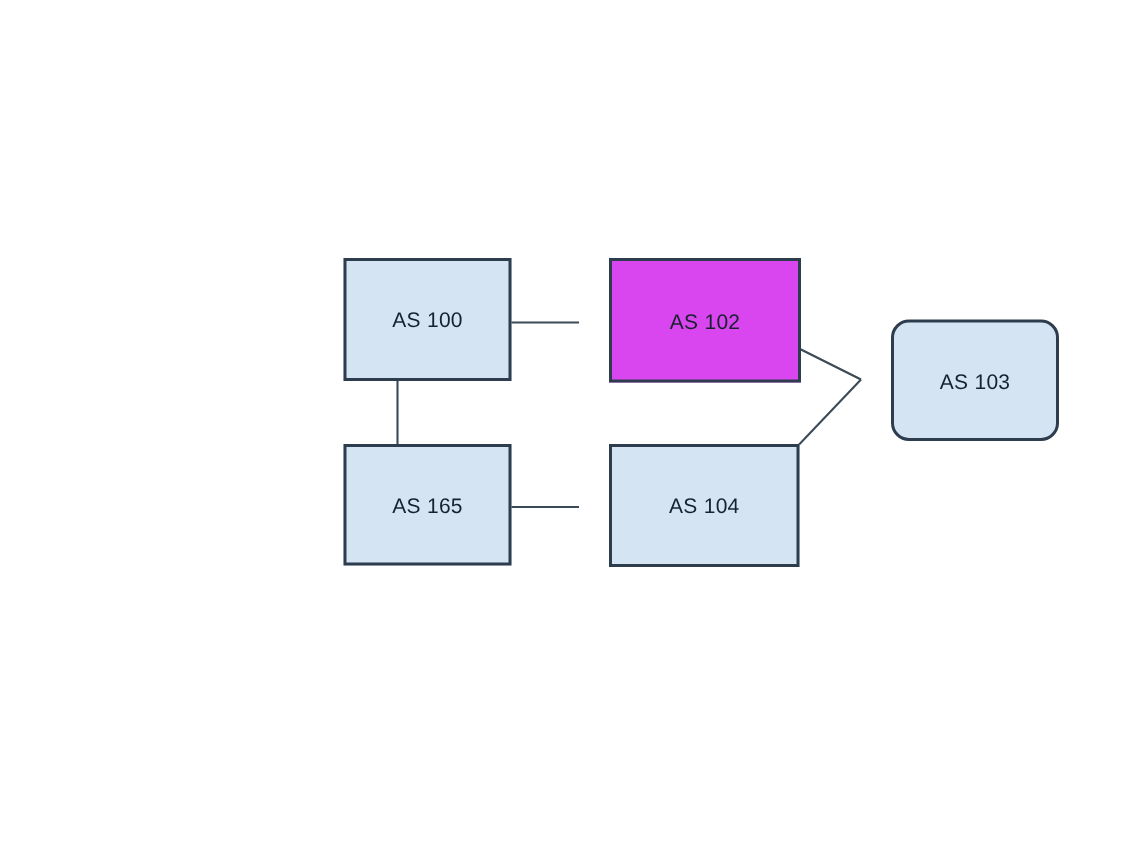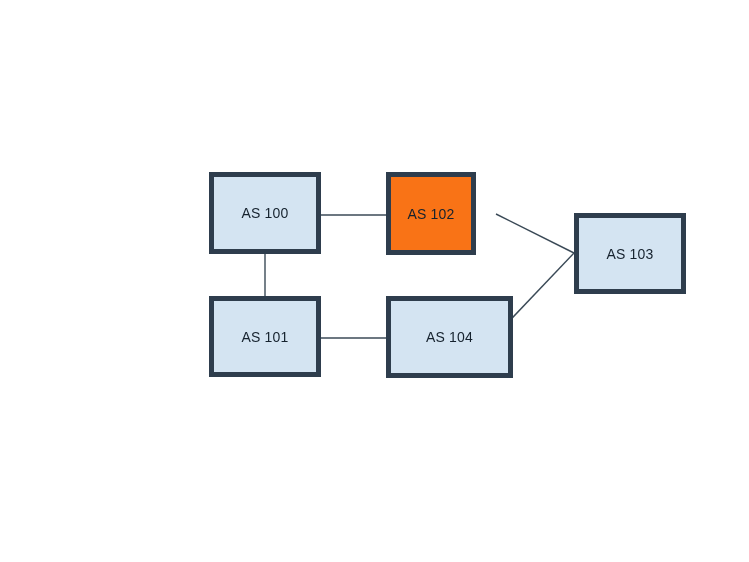--- a/index.html
+++ b/index.html
@@ -23,29 +23,30 @@
     left: 0;
     top: 0;
     width: 749px;
     height: 562px;
     pointer-events: none;
   }
   .as-node {
     position: absolute;
     box-sizing: border-box;
     background: #d4e4f2;
-    border: 5px solid #f97316;
+    border: 2px solid #f97316;
     display: flex;
     align-items: center;
     justify-content: center;
     color: #16222e;
     font-size: 14px;
     font-family: "Liberation Sans", "DejaVu Sans", sans-serif;
     letter-spacing: 0.2px;
     white-space: nowrap;
+    margin-left: 20px;
   }
   .as-node-label {
     pointer-events: none;
   }
 </style>
 </head>
 <body>
 
 <div id="canvas">
 
@@ -56,27 +57,27 @@
         <line x1="321" y1="338" x2="386" y2="338" stroke="#3b4a57" stroke-width="1.4" shape-rendering="geometricPrecision"></line>
         <line x1="496" y1="214" x2="574" y2="253" stroke="#3b4a57" stroke-width="1.4" shape-rendering="geometricPrecision"></line>
         <line x1="496" y1="335" x2="574" y2="253" stroke="#3b4a57" stroke-width="1.4" shape-rendering="geometricPrecision"></line>
       </g>
   </svg>
 
   <div id="nodes-layer">
       <div class="as-node" style="left: 209px; top: 172px; width: 112px; height: 82px; background: rgb(212, 228, 242); border-color: rgb(46, 61, 77); color: rgb(22, 34, 46);">
         <span class="as-node-label">AS 100</span>
       </div>
-      <div class="as-node" style="left: 386px; top: 172px; width: 90px; height: 83px; background: #f97316; border-color: rgb(46, 61, 77); color: rgb(22, 34, 46);">
+      <div class="as-node" style="left: 386px; top: 172px; width: 128px; height: 83px; background: #d946ef; border-color: rgb(46, 61, 77); color: rgb(22, 34, 46);">
         <span class="as-node-label">AS 102</span>
       </div>
       <div class="as-node" style="left: 209px; top: 296px; width: 112px; height: 81px; background: rgb(212, 228, 242); border-color: rgb(46, 61, 77); color: rgb(22, 34, 46);">
-        <span class="as-node-label">AS 101</span>
+        <span class="as-node-label">AS 165</span>
       </div>
       <div class="as-node" style="left: 386px; top: 296px; width: 127px; height: 82px; background: rgb(212, 228, 242); border-color: rgb(46, 61, 77); color: rgb(22, 34, 46);">
         <span class="as-node-label">AS 104</span>
       </div>
-      <div class="as-node" style="left: 574px; top: 213px; width: 112px; height: 81px; background: rgb(212, 228, 242); border-color: rgb(46, 61, 77); color: rgb(22, 34, 46);">
+      <div class="as-node" style="left: 574px; top: 213px; width: 112px; height: 81px; background: rgb(212, 228, 242); border-color: rgb(46, 61, 77); color: rgb(22, 34, 46); border-radius: 12px;">
         <span class="as-node-label">AS 103</span>
       </div>
     </div>
 
 </div>
 
 </body></html>

